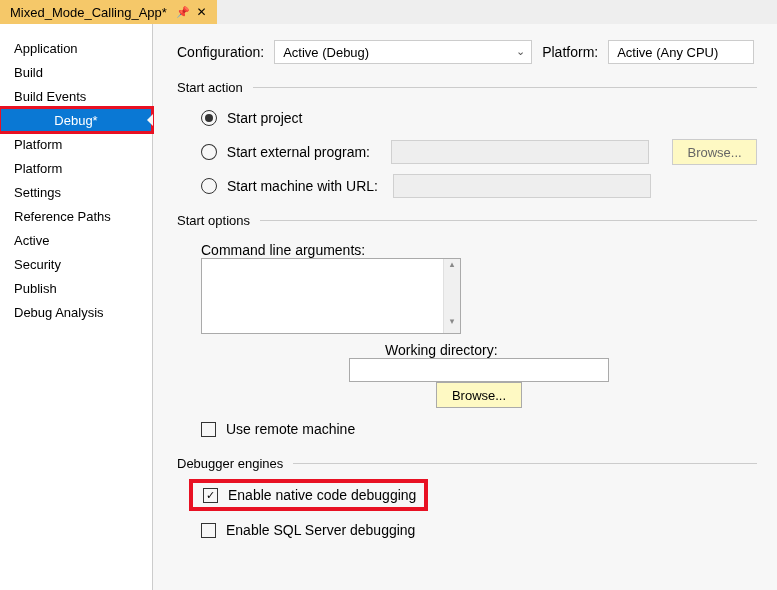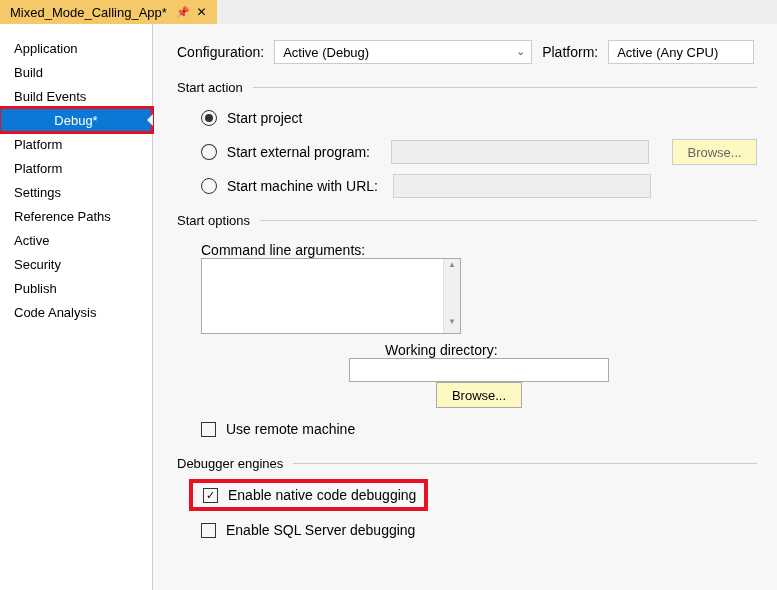--- a/index.html
+++ b/index.html
@@ -73,21 +73,21 @@
     <div class="side-item"><span>Build</span></div>
     <div class="side-item"><span>Build Events</span></div>
     <div class="side-item selected side-highlight"><span>Debug*</span></div>
     <div class="side-item"><span>Platform</span></div>
     <div class="side-item"><span>Platform</span></div>
     <div class="side-item"><span>Settings</span></div>
     <div class="side-item"><span>Reference Paths</span></div>
     <div class="side-item"><span>Active</span></div>
     <div class="side-item"><span>Security</span></div>
     <div class="side-item"><span>Publish</span></div>
-    <div class="side-item"><span>Code Analysis</span></div>
+    <div class="side-item"><span>Debug Analysis</span></div>
   </div>
 
   <div class="main">
 
     <div class="config-row">
       <label>Configuration:</label>
       <div class="dropdown wide">
         <span>Active (Debug)</span>
         <span class="chev">⌄</span>
       </div>

